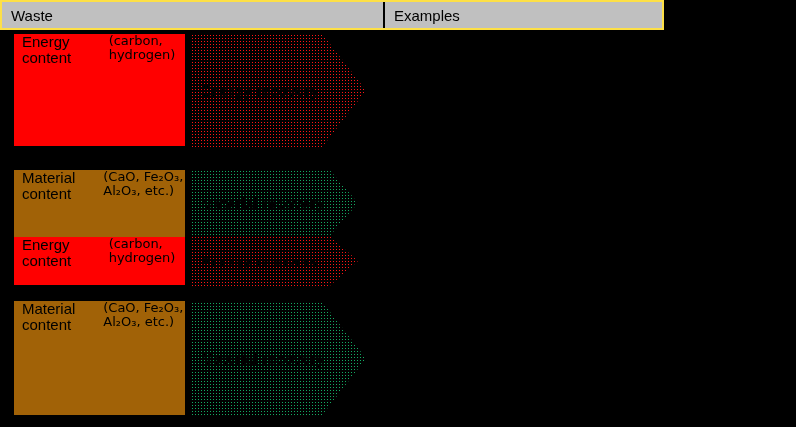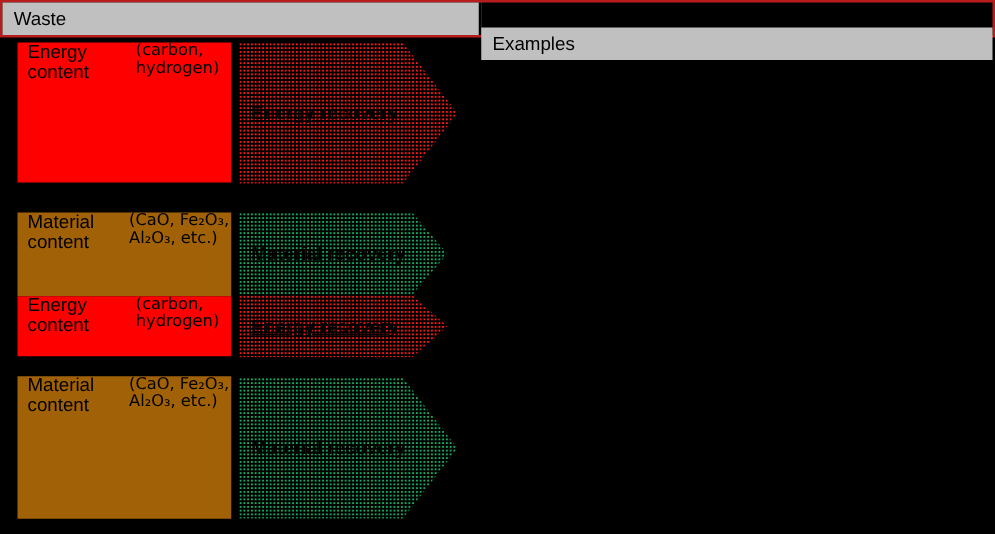--- a/index.html
+++ b/index.html
@@ -2,36 +2,36 @@
 <html><head>
 <meta charset="utf-8">
 <style>
   html,body{margin:0;padding:0;background:#000;}
   .stage{
     position:relative;width:796px;height:427px;background:#000;overflow:hidden;
     font-family:"Liberation Sans","DejaVu Sans",sans-serif;
   }
   
   .header-row{
-    position:absolute;left:0;top:0;width:796px;height:30px;
+    position:absolute;left:0;top:0;width:664px;height:30px;
     display:flex;box-sizing:border-box;background:#000;
-    border:2px solid #b91c1c;
+    border:2px solid #fde047;
     justify-content:center;
   }
   .hcell{
     box-sizing:border-box;height:100%;
     background:#c0c0c0;color:#000;
     display:flex;align-items:center;
     padding-left:9px;font-size:15px;
     border-right:2px solid #000;
   }
   .hcell:last-child{border-right:none;}
   .hc1{width:383px;}
   .hc2{width:205px;}
-  .hc3{flex:1;margin-top:20px;}
+  .hc3{flex:1;}
   
   .wbox{
     position:absolute;left:14px;width:171px;box-sizing:border-box;
     display:flex;flex-direction:row;justify-content:center;
     padding-left:8px;gap:5px;color:#000;
   }
   .wbox .title{font-size:15px;line-height:1.05;}
   .wbox .subtitle{font-size:13px;line-height:1.05;font-family:"DejaVu Sans","Liberation Sans",sans-serif;margin-left:20px;}
   .energy-bg{background:#ff0000;}
   .material-bg{background:#a16207;}

